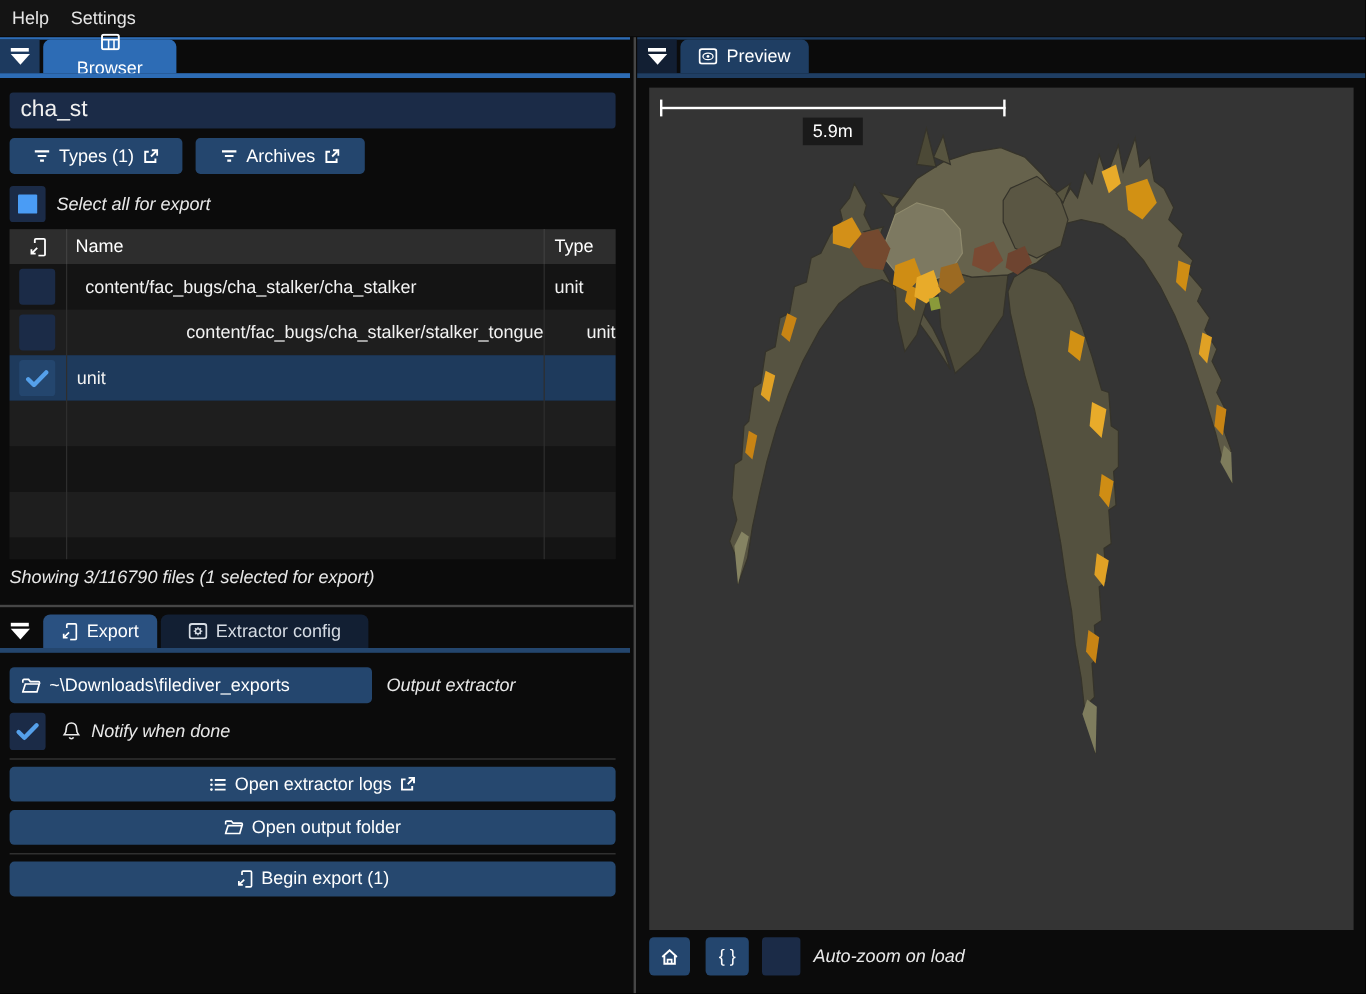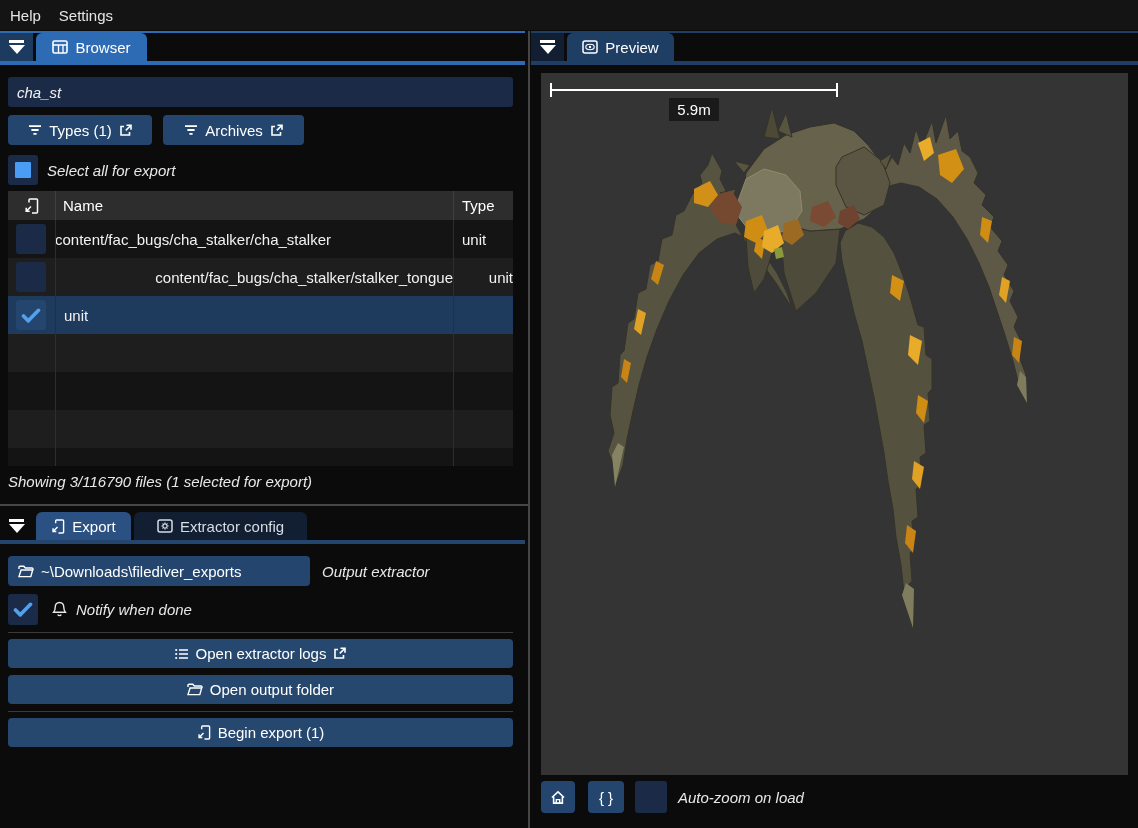--- a/index.html
+++ b/index.html
@@ -20,37 +20,37 @@
   .collapse-box .bar { width:15px; height:3px; background:#fff; margin-bottom:2px; }
   .collapse-box .tri { width:0; height:0; border-left:8px solid transparent; border-right:8px solid transparent; border-top:9px solid #fff; }
   .tab { position:absolute; height:28px; border-radius:6px 6px 0 0; display:flex; align-items:center; justify-content:center; gap:7px; font-size:15px; color:#fff; padding:0 10px; }
   .tab svg { flex:none; }
 
   
   .btn { position:absolute; background:#24466e; border-radius:4px; display:flex; align-items:center; justify-content:center; gap:7px; font-size:15px; color:#fff; cursor:default; }
   .btn svg { flex:none; }
 
   
-  .input { position:absolute; background:#1b2b47; border-radius:3px; font-size:15px; color:#f0f0f0; display:flex; align-items:center; padding-left:9px;font-style:italic; }
+  .input { position:absolute; background:#1b2b47; border-radius:3px; font-size:19px; color:#f0f0f0; display:flex; align-items:center; padding-left:9px; }
   .cb { position:absolute; background:#1b2b47; border-radius:3px; display:flex; align-items:center; justify-content:center; }
   .cb .check { display:none; }
   .cb[data-checked="true"] .check { display:block; }
   .cb .fill { display:none; width:16px; height:16px; background:#4a9cf5; border-radius:1px; }
   .cb[data-state="indeterminate"] .fill { display:block; }
   .lbl { position:absolute; font-size:15px; color:#e8e8e8; display:flex; align-items:center;font-style:italic; }
 
   
   #table { position:absolute; left:8px; top:191px; width:505px; height:275px; background:#141414; }
   #thead { position:absolute; left:0; top:0; width:505px; height:29px; background:#2d2d2d; display:flex; align-items:center; font-size:15px; color:#fff; }
   #thead .c0 { width:47px; display:flex; justify-content:center; }
   #thead .c1 { width:398px; padding-left:8px; }
   #thead .c2 { width:60px; padding-left:9px; }
   .trow { position:absolute; left:0; width:505px; height:38px; display:flex; align-items:center; font-size:15px; color:#f2f2f2; }
   .trow .c0 { width:47px; height:38px; position:relative; }
-  .trow .c1 { width:398px; padding-left:0; white-space:nowrap; overflow:hidden; }
+  .trow .c1 { width:398px; padding-left:16px; white-space:nowrap; overflow:hidden; }
   .trow .c2 { width:60px; padding-left:9px; }
   .trow[data-selected="true"] { background:#1e3a5c; }
   .rowcb { position:absolute; left:8px; top:4px; width:30px; height:30px; }
   .r-a { background:#141414; } .r-b { background:#1e1e1e;text-align:right; }
   .stripe { position:absolute; left:0; width:505px; }
   .vsep { position:absolute; top:0; width:1px; height:275px; background:#2e2e2e; }
   .vsep.hd { background:#404040; height:29px; }
 
   .divider-h { position:absolute; background:#3a3a3a; height:1px; }
 
@@ -70,21 +70,21 @@
   <div id="menubar">
     <span class="menu-item">Help</span>
     <span class="menu-item">Settings</span>
   </div>
 
   <div class="topline" style="left:0;top:31px;width:525px;background:#2d6cb5;"></div>
   <div class="collapse-box" style="left:0;top:33px;background:#1d3a5f;">
     <span class="bar"></span>
       <span class="tri"></span>
   </div>
-  <div class="tab" style="left:36px;top:33px;width:111px;background:#2d6cb5;">
+  <div class="tab" style="left:36px;top:33px;width:111px;background:#2d6cb5;flex-direction:column;">
     <span class="small-ic">
       <svg width="16" height="14" viewBox="0 0 16 14">
           <rect x="1" y="1" width="14" height="12" rx="1.5" fill="none" stroke="#fff" stroke-width="1.6"></rect>
           <path d="M1 5h14M6.5 5v8M11 5v8" stroke="#fff" stroke-width="1.3" fill="none"></path>
         </svg>
     </span>
     <span>Browser</span>
   </div>
   <div class="strip" style="left:0;top:61px;width:525px;background:#2d6cb5;"></div>
 

